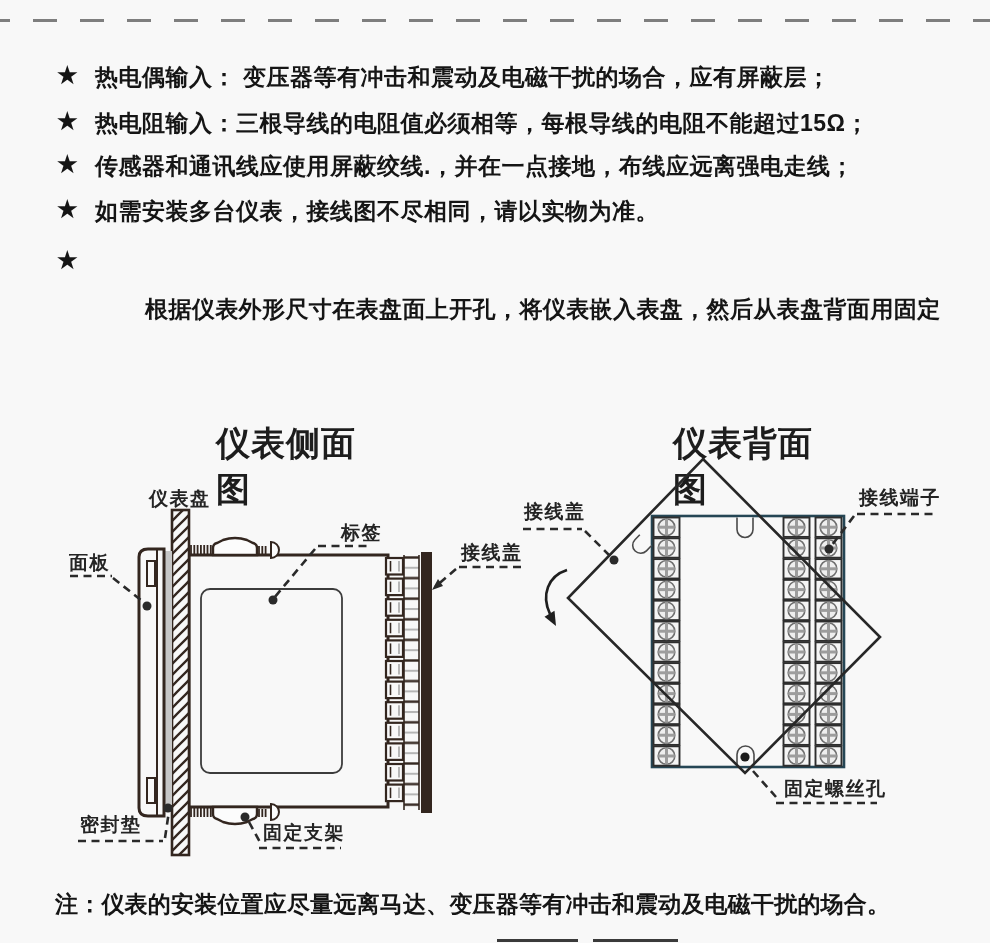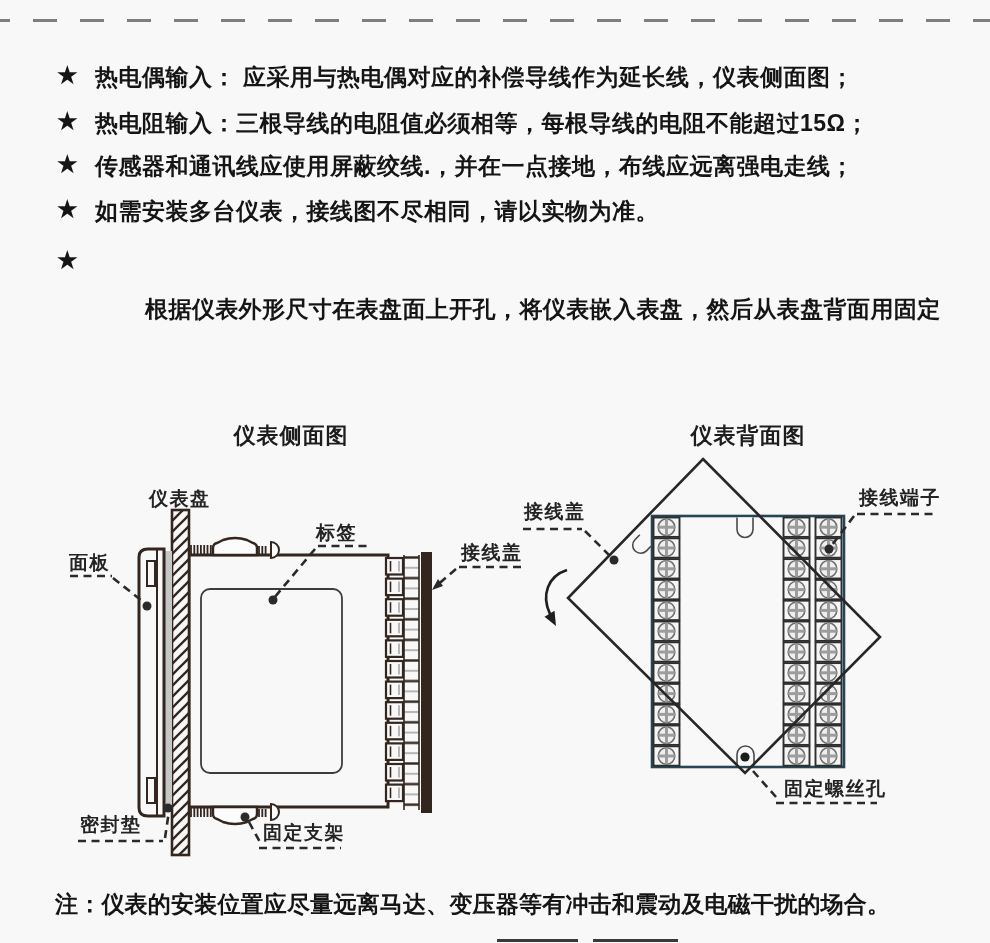--- a/index.html
+++ b/index.html
@@ -9,38 +9,38 @@
         background:repeating-linear-gradient(90deg,#7e7e7e 0 24px,transparent 24px 47px);
         background-position:-14px 0;}
   .divider-bottom{position:absolute;left:497px;top:939px;width:181px;height:3px;
         background:linear-gradient(90deg,#3a3a3a 0 45%,transparent 45% 53%,#3a3a3a 53% 100%);}
   .bullet-row{position:absolute;left:57px;display:flex;align-items:flex-start;
         font-size:23px;font-weight:bold;letter-spacing:0.5px;white-space:nowrap;}
   .bullet-row .star{width:38px;font-size:23px;}
   .para{position:absolute;left:40px;top:291px;width:916px;font-size:23px;font-weight:bold;
         line-height:37px;letter-spacing:0.4px;margin-left:48px;}
   .para .indent{text-indent:57px;}
-  .fig-title{position:absolute;top:421px;width:150px;text-align:center;
-        font-family:"Liberation Serif",serif;font-weight:bold;font-size:22px;letter-spacing:1px;color:#1d1d1d;}
+  .fig-title{position:absolute;top:421px;width:150px;text-align:left;
+        font-family:"Liberation Serif",serif;font-weight:bold;font-size:34px;letter-spacing:1px;color:#1d1d1d;}
   .dlabel{position:absolute;font-size:19px;font-weight:bold;letter-spacing:1.5px;
         color:#242424;white-space:nowrap;}
   .note{position:absolute;left:55px;top:889px;font-size:23px;font-weight:bold;
         letter-spacing:0.2px;white-space:nowrap;}
   svg.diagram{position:absolute;left:0;top:450px;}
 </style>
 </head>
 <body>
 
 <div class="page">
 
   <div class="divider-top"></div>
 
   <div class="bullet-row" style="top:62px">
     <span class="star">★</span>
-    <span>热电偶输入： 应采用与热电偶对应的补偿导线作为延长线，仪表侧面图；</span>
+    <span>热电偶输入： 变压器等有冲击和震动及电磁干扰的场合，应有屏蔽层；</span>
   </div>
   <div class="bullet-row" style="top:108px">
     <span class="star">★</span>
     <span>热电阻输入：三根导线的电阻值必须相等，每根导线的电阻不能超过15Ω；</span>
   </div>
   <div class="bullet-row" style="top:151px">
     <span class="star">★</span>
     <span>传感器和通讯线应使用屏蔽绞线.，并在一点接地，布线应远离强电走线；</span>
   </div>
   <div class="bullet-row" style="top:196px">
@@ -199,21 +199,21 @@
         <path d="M753,771 l23,26"></path> 
           <path d="M776,803 h101"></path>
       </g>
       <circle cx="614" cy="560" r="4.5" fill="#2a2a2a"></circle>
       <circle cx="829" cy="549" r="4.5" fill="#2a2a2a"></circle>
     </g>
   </svg>
 
   <div class="dlabel" style="left:149px;top:486px">仪表盘</div>
   <div class="dlabel" style="left:69px;top:550px">面板</div>
-  <div class="dlabel" style="left:316px;top:520px">标签</div>
+  <div class="dlabel" style="left:341px;top:520px">标签</div>
   <div class="dlabel" style="left:461px;top:540px">接线盖</div>
   <div class="dlabel" style="left:80px;top:812px">密封垫</div>
   <div class="dlabel" style="left:263px;top:820px">固定支架</div>
   <div class="dlabel" style="left:524px;top:499px">接线盖</div>
   <div class="dlabel" style="left:859px;top:485px">接线端子</div>
   <div class="dlabel" style="left:784px;top:776px">固定螺丝孔</div>
 
   <div class="note">注：仪表的安装位置应尽量远离马达、变压器等有冲击和震动及电磁干扰的场合。</div>
 
   <div class="divider-bottom"></div>

